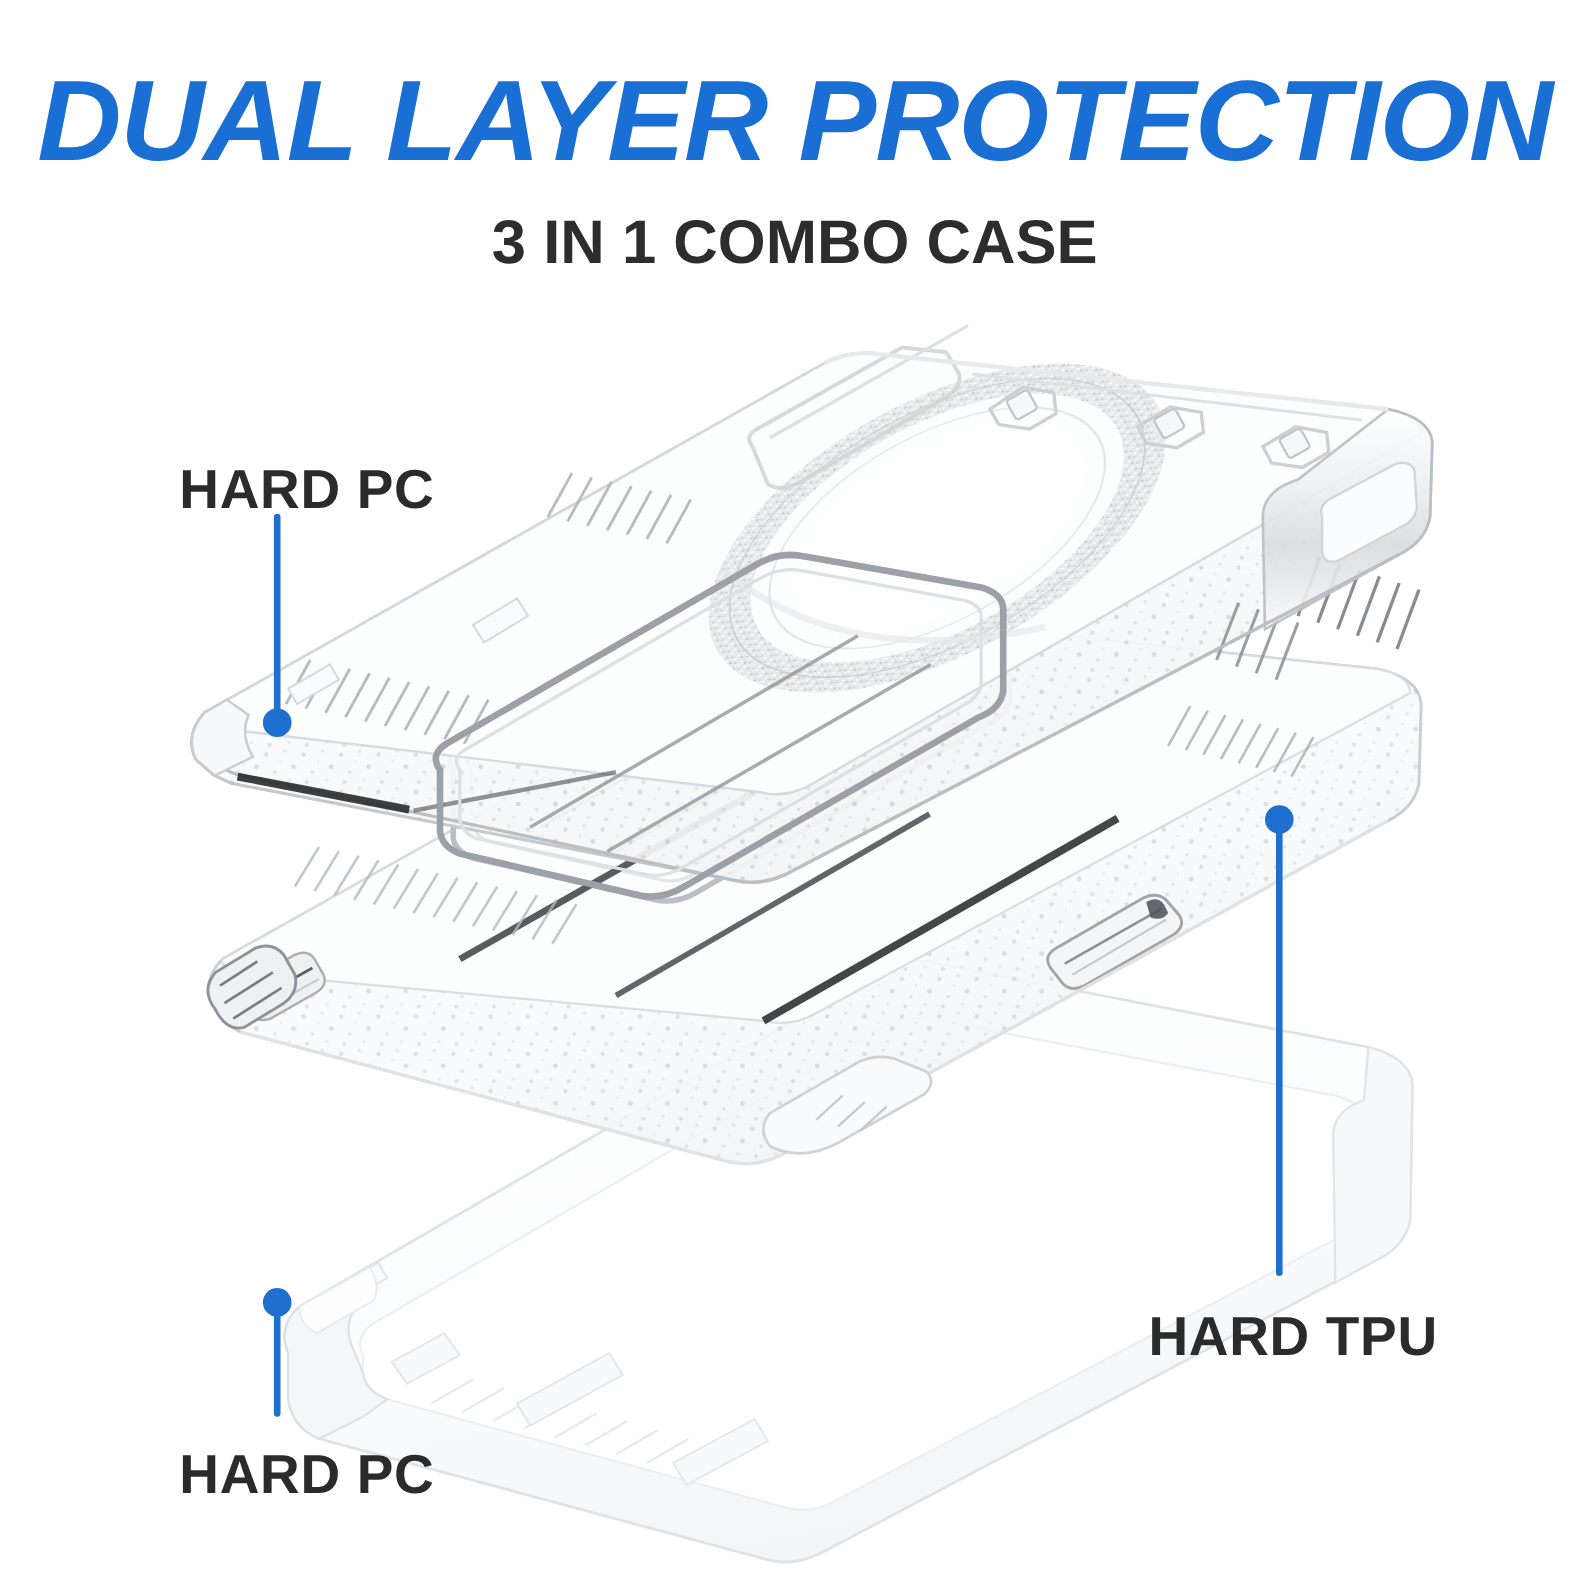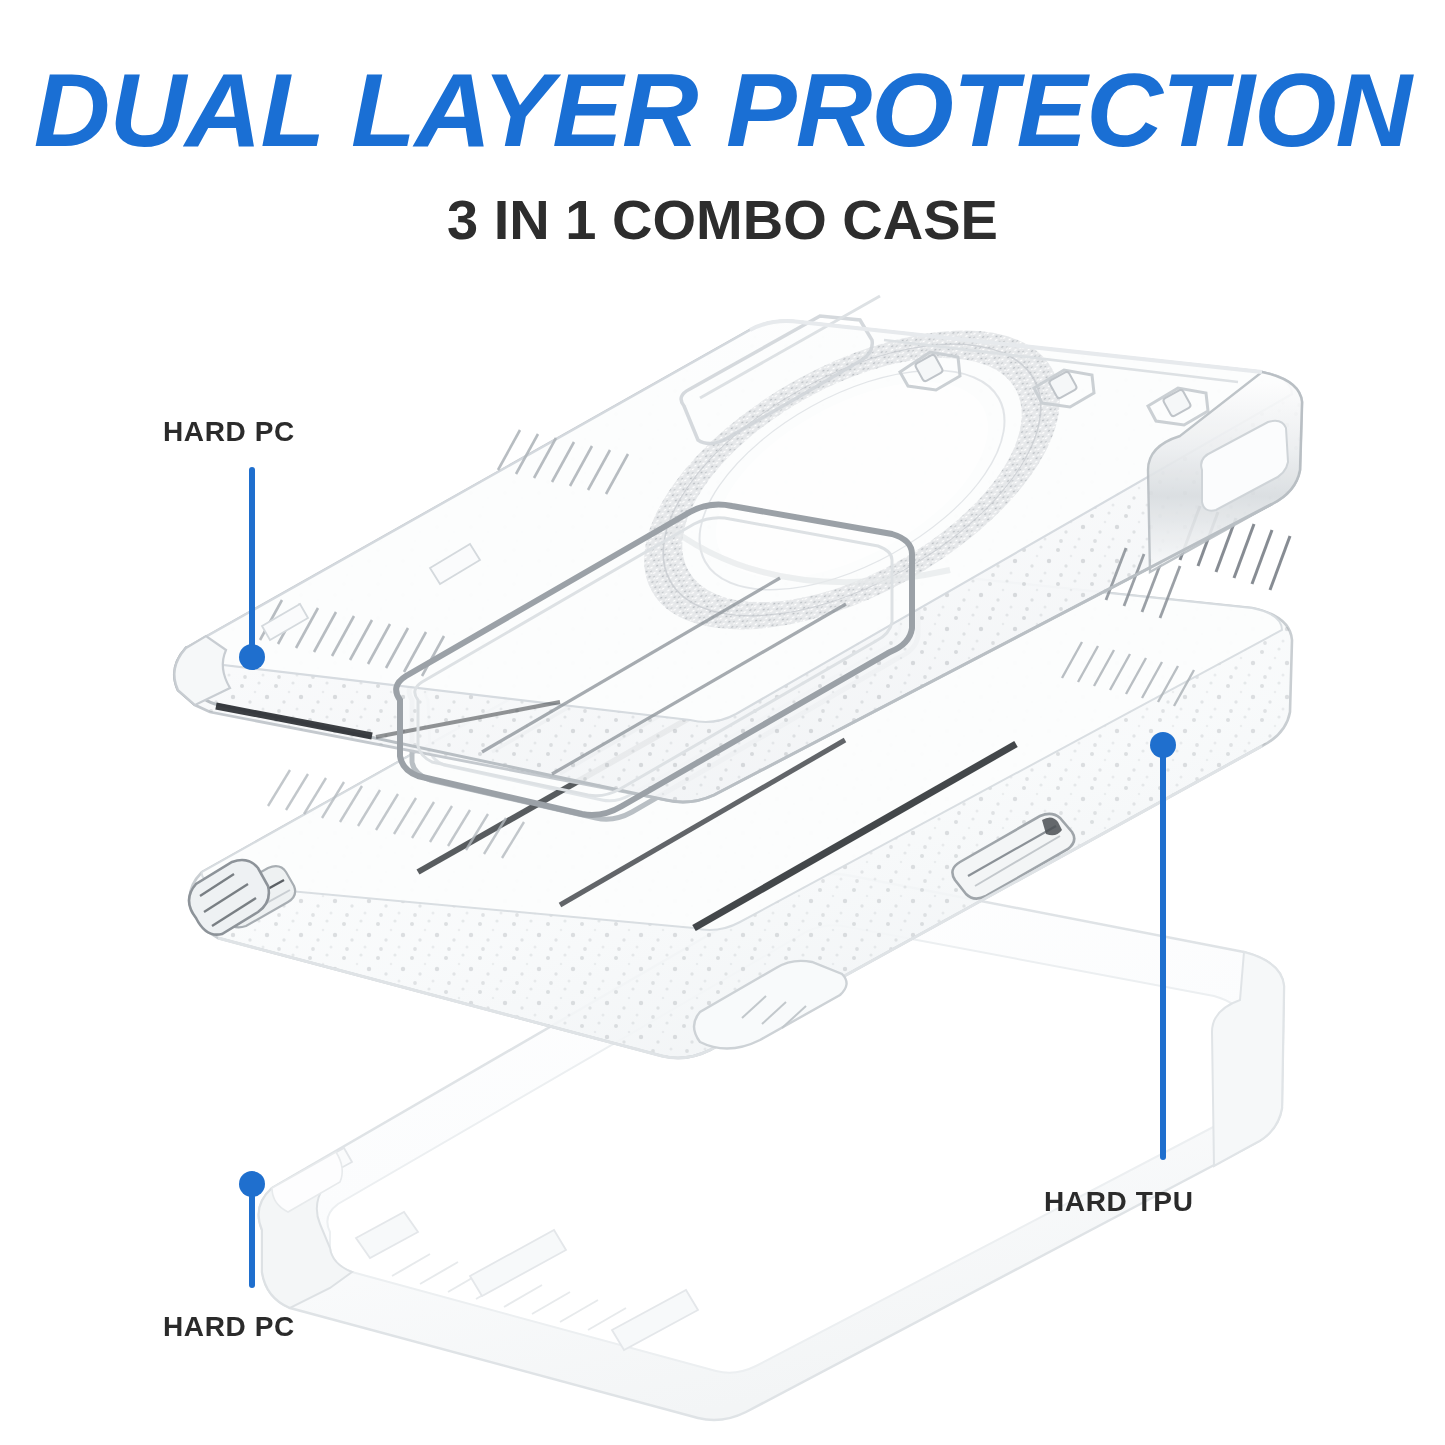--- a/index.html
+++ b/index.html
@@ -50,21 +50,21 @@
     line-height: 1.0;
     font-weight: 700;
     letter-spacing: 0px;
     color: #2d2d2d;
     white-space: nowrap;
   }
 
   
   .callout-label {
     position: absolute;
-    font-size: 28px;
+    font-size: 50px;
     font-weight: 700;
     letter-spacing: 0.6px;
     color: #2b2b2b;
     white-space: nowrap;
   }
   #label-hard-pc-top   { left: 163px;  top: 416px;  }
   #label-soft-tpu      { left: 1044px; top: 1186px; }
   #label-hard-pc-bot   { left: 163px;  top: 1311px; }
 
   

